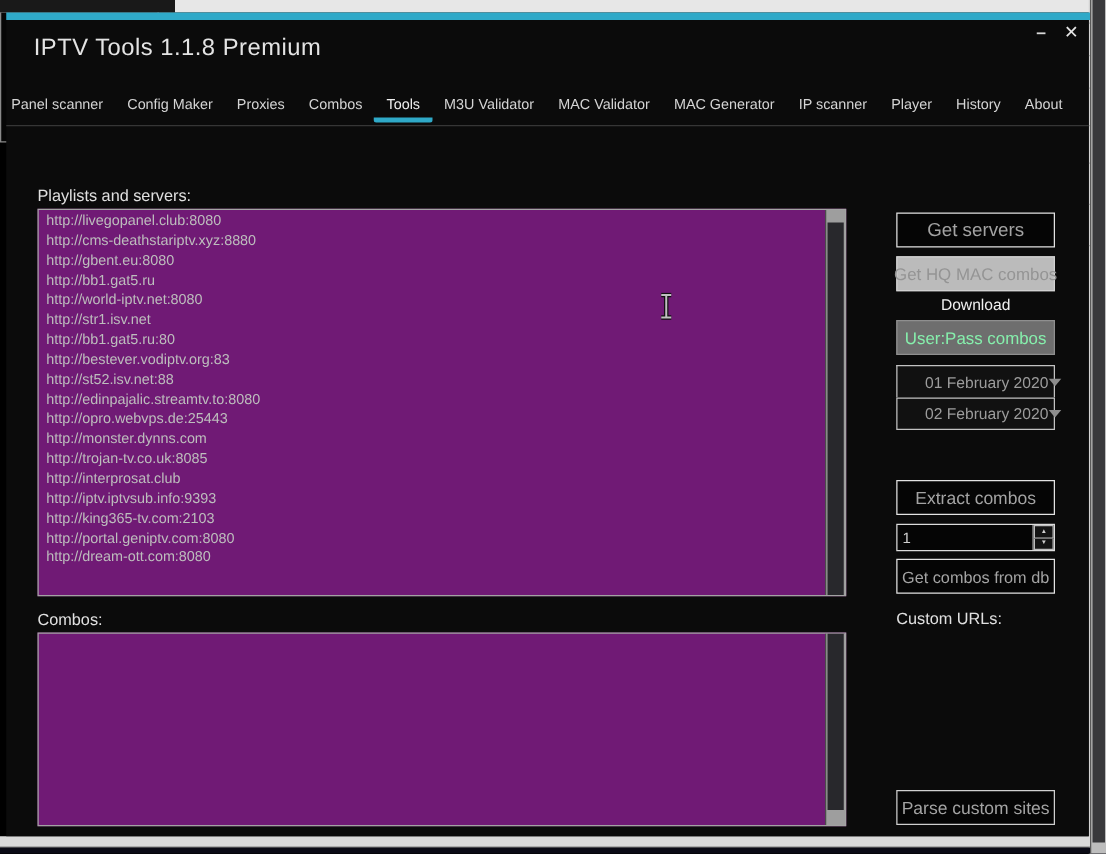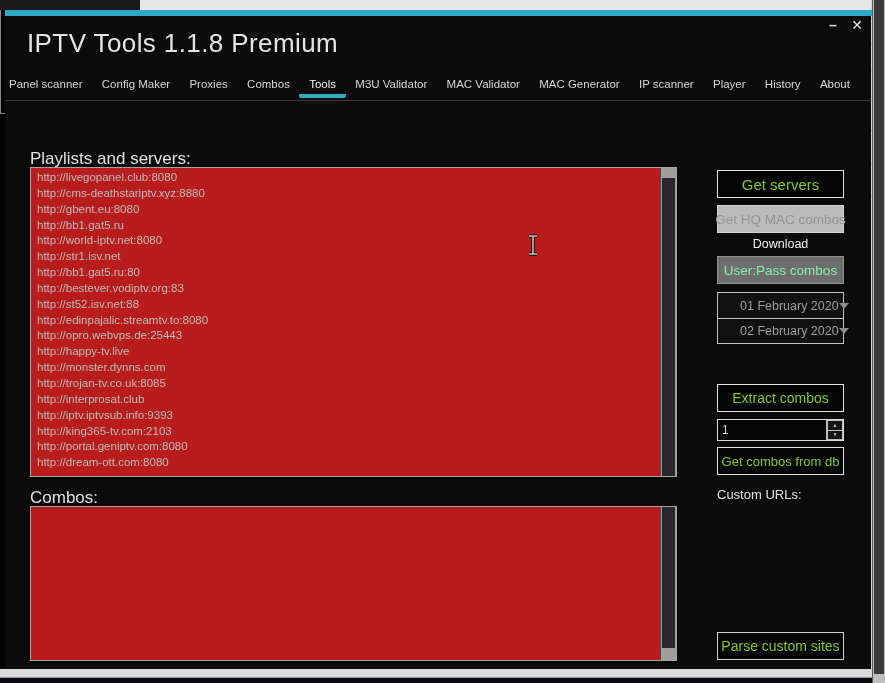--- a/index.html
+++ b/index.html
@@ -17,50 +17,50 @@
   .right-strip .seg{position:absolute;left:0;width:14px;height:1px;background:#a9a9a9;}
   .bottom-strip{position:absolute;left:0;top:669px;width:885px;height:9px;background:#dadada;border-bottom:1px solid #9c9c9c;}
   .bottom-edge{position:absolute;left:0;top:678px;width:885px;height:5px;background:#0a0a15;}
   .teal-strip{position:absolute;left:5px;top:10px;width:872px;height:6px;background:var(--accent,#2fa9c8);border-bottom:1px solid #16759а;}
   .app-window{position:absolute;left:5px;top:16px;width:866px;height:653px;background:#0b0b0b;}
 
   .win-btn{position:absolute;color:#e6e6e6;cursor:default;text-align:center;}
   .min-btn{left:824px;top:20px;width:18px;height:16px;font-size:14px;font-weight:bold;line-height:10px;color:#d8d8d8;}
   .close-btn{left:847px;top:16px;width:20px;height:18px;font-size:14px;line-height:18px;}
 
-  .app-title{position:absolute;left:27px;top:28px;font-size:26px;font-weight:300;color:#e4e4e4;letter-spacing:.4px;}
+  .app-title{position:absolute;left:27px;top:28px;font-size:19px;font-weight:300;color:#e4e4e4;letter-spacing:.4px;}
 
   
   .tab-bar{position:absolute;left:8px;top:78px;width:843px;display:flex;justify-content:space-between;}
   .tab{position:relative;font-size:11.5px;color:#d4d4d4;white-space:nowrap;padding:0 1px;cursor:default;}
   .tab.active{color:#efefef;}
   .tab.active::after{content:"";position:absolute;left:-9px;right:-9px;bottom:-8px;height:4px;background:var(--accent,#2fa9c8);border-radius:0 0 2px 2px;}
   .tab-separator{position:absolute;left:5px;top:100px;width:866px;height:1px;background:#363636;}
 
   
   .page-heading{position:absolute;left:280px;top:119px;width:250px;text-align:center;font-size:13px;color:#d2d2d2;}
-  .field-label{position:absolute;font-size:17px;color:#e0e0e0;}
+  .field-label{position:absolute;font-size:13px;color:#e0e0e0;}
   .lbl-playlists{left:30px;top:149px;}
   .lbl-combos{left:30px;top:488px;}
 
-  .listbox{position:absolute;background:#b91c1c;border:1px solid #a3a3a3;}
+  .listbox{position:absolute;background:#701a75;border:1px solid #a3a3a3;}
   .playlists-box{left:30px;top:167px;width:647px;height:310px;}
   .combos-box{left:30px;top:506px;width:647px;height:155px;}
 
   .url-list{position:absolute;left:1px;top:2px;right:17px;bottom:1px;overflow:hidden;}
   .url-row{font-size:11.5px;color:#bdbdbd;line-height:15.85px;padding-left:5px;white-space:nowrap;}
 
   .v-scrollbar{position:absolute;top:0;right:0;width:16px;bottom:0;background:#9e9e9e;border-left:1px solid #4b4b4b;}
   .v-scrollbar .thumb{position:absolute;left:1px;right:1px;background:#28282c;}
   .thumb-playlists{top:10px;bottom:0;}
   .thumb-combos{top:0;bottom:12px;}
 
   
   .sp{position:absolute;left:717px;width:127px;}
-  .btn{display:flex;align-items:center;justify-content:center;background:#050505;border:1px solid #e3e3e3;color:#84cc16;font-size:14px;white-space:nowrap;cursor:default;}
+  .btn{display:flex;align-items:center;justify-content:center;background:#050505;border:1px solid #e3e3e3;color:#a3a3a3;font-size:14px;white-space:nowrap;cursor:default;}
   .btn-get-servers{top:170px;height:28px;font-size:15px;}
   .btn-disabled{top:205px;height:28px;background:var(--disabled-bg,#bbb);border:1px solid #d2d2d2;color:#949494;font-size:13.5px;text-align:right;}
   .lbl-download{left:717px;top:237px;width:127px;text-align:center;font-size:12.5px;color:#f0f0f0;}
   .btn-userpass{top:256px;height:28px;background:var(--userpass-bg,#6e6e6e);border:1px solid #8f8f8f;color:#86efac;font-size:13.5px;}
 
   .dropdown{position:absolute;left:717px;width:127px;height:26px;background:#111;border:1px solid #c2c2c2;display:flex;align-items:center;padding:0 22px;cursor:default;}
   .dd-from{top:292px;border-bottom:none;}
   .dd-to{top:318px;}
   .dd-value{flex:1;font-size:12.5px;color:#9c9c9c;white-space:nowrap;}
   .dd-arrow{width:0;height:0;border-left:5px solid transparent;border-right:5px solid transparent;border-top:6px solid #8d8d8d;}
@@ -134,21 +134,20 @@
         <div class="url-row">http://cms-deathstariptv.xyz:8880</div>
         <div class="url-row">http://gbent.eu:8080</div>
         <div class="url-row">http://bb1.gat5.ru</div>
         <div class="url-row">http://world-iptv.net:8080</div>
         <div class="url-row">http://str1.isv.net</div>
         <div class="url-row">http://bb1.gat5.ru:80</div>
         <div class="url-row">http://bestever.vodiptv.org:83</div>
         <div class="url-row">http://st52.isv.net:88</div>
         <div class="url-row">http://edinpajalic.streamtv.to:8080</div>
         <div class="url-row">http://opro.webvps.de:25443</div>
-        <div class="url-row">http://happy-tv.live</div>
         <div class="url-row">http://monster.dynns.com</div>
         <div class="url-row">http://trojan-tv.co.uk:8085</div>
         <div class="url-row">http://interprosat.club</div>
         <div class="url-row">http://iptv.iptvsub.info:9393</div>
         <div class="url-row">http://king365-tv.com:2103</div>
         <div class="url-row">http://portal.geniptv.com:8080</div>
         <div class="url-row">http://dream-ott.com:8080</div>
       </div>
     <div class="v-scrollbar">
       <div class="thumb thumb-playlists"></div>

